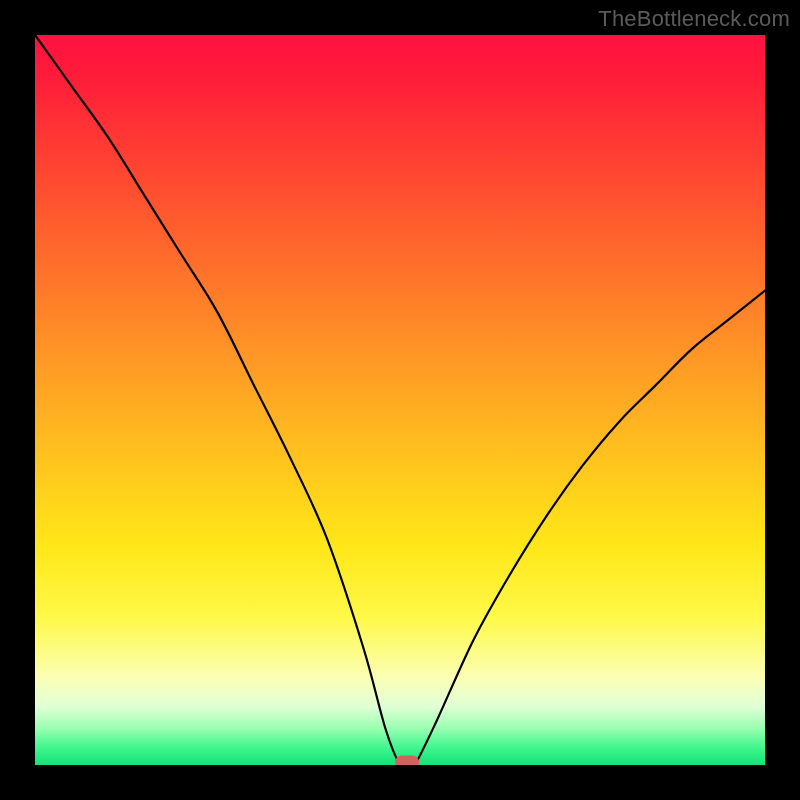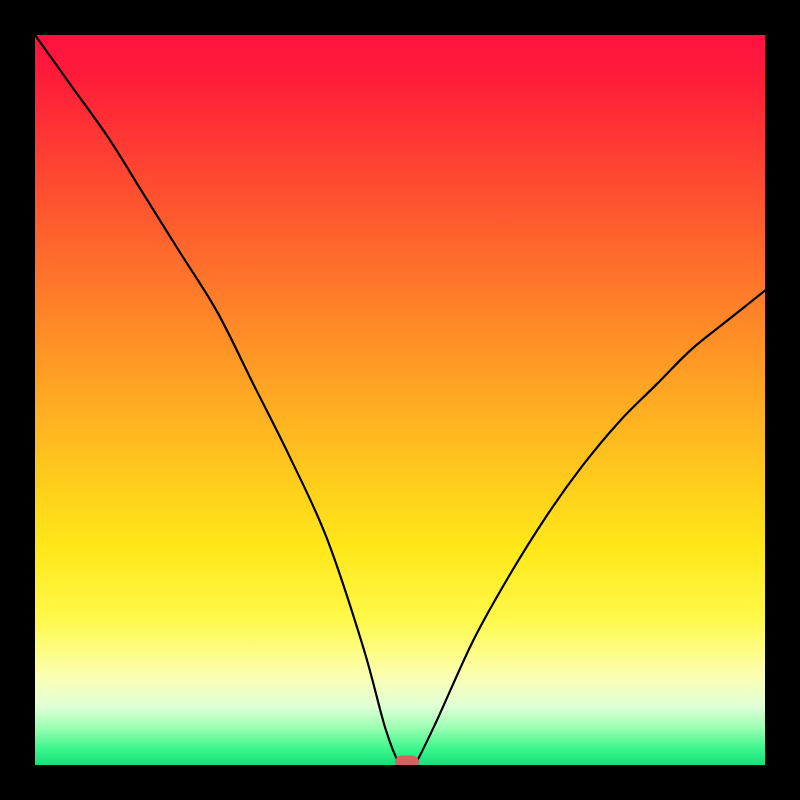--- a/index.html
+++ b/index.html
@@ -74,20 +74,21 @@
     font-size: 22px;
     letter-spacing: 0.2px;
     font-weight: 500;
   }
 </style>
 </head>
 <body>
 
 <div class="frame">
 
+  <div class="watermark">TheBottleneck.com</div>
 
   <div class="plot-area">
     <div class="gradient"></div>
 
     <svg class="curve-svg" viewBox="0 0 730 730" preserveAspectRatio="none">
       <path class="curve-path" d="M 0.00 0.00 C 6.08 8.52, 24.33 34.07, 36.50 51.10 C 48.67 68.13, 60.83 83.95, 73.00 102.20 C 85.17 120.45, 97.33 141.13, 109.50 160.60 C 121.67 180.07, 133.83 199.53, 146.00 219.00 C 158.17 238.47, 170.33 255.50, 182.50 277.40 C 194.67 299.30, 206.83 326.07, 219.00 350.40 C 231.17 374.73, 243.33 397.85, 255.50 423.40 C 267.67 448.95, 279.83 472.07, 292.00 503.70 C 304.17 535.33, 318.77 581.57, 328.50 613.20 C 338.23 644.83, 344.32 674.03, 350.40 693.50 C 356.48 712.97, 361.35 723.92, 365.00 730.00 C 368.65 736.08, 369.87 730.00, 372.30 730.00 C 374.73 730.00, 374.73 737.30, 379.60 730.00 C 384.47 722.70, 391.77 706.88, 401.50 686.20 C 411.23 665.52, 425.83 630.23, 438.00 605.90 C 450.17 581.57, 462.33 560.88, 474.50 540.20 C 486.67 519.52, 498.83 500.05, 511.00 481.80 C 523.17 463.55, 535.33 446.52, 547.50 430.70 C 559.67 414.88, 571.83 400.28, 584.00 386.90 C 596.17 373.52, 608.33 362.57, 620.50 350.40 C 632.67 338.23, 644.83 324.85, 657.00 313.90 C 669.17 302.95, 681.33 294.43, 693.50 284.70 C 705.67 274.97, 723.92 260.37, 730.00 255.50"></path>
     </svg>
 
     <div class="marker" style="left: 372.3px; top: 727px; background: rgb(210, 99, 95);"></div>
   </div>

